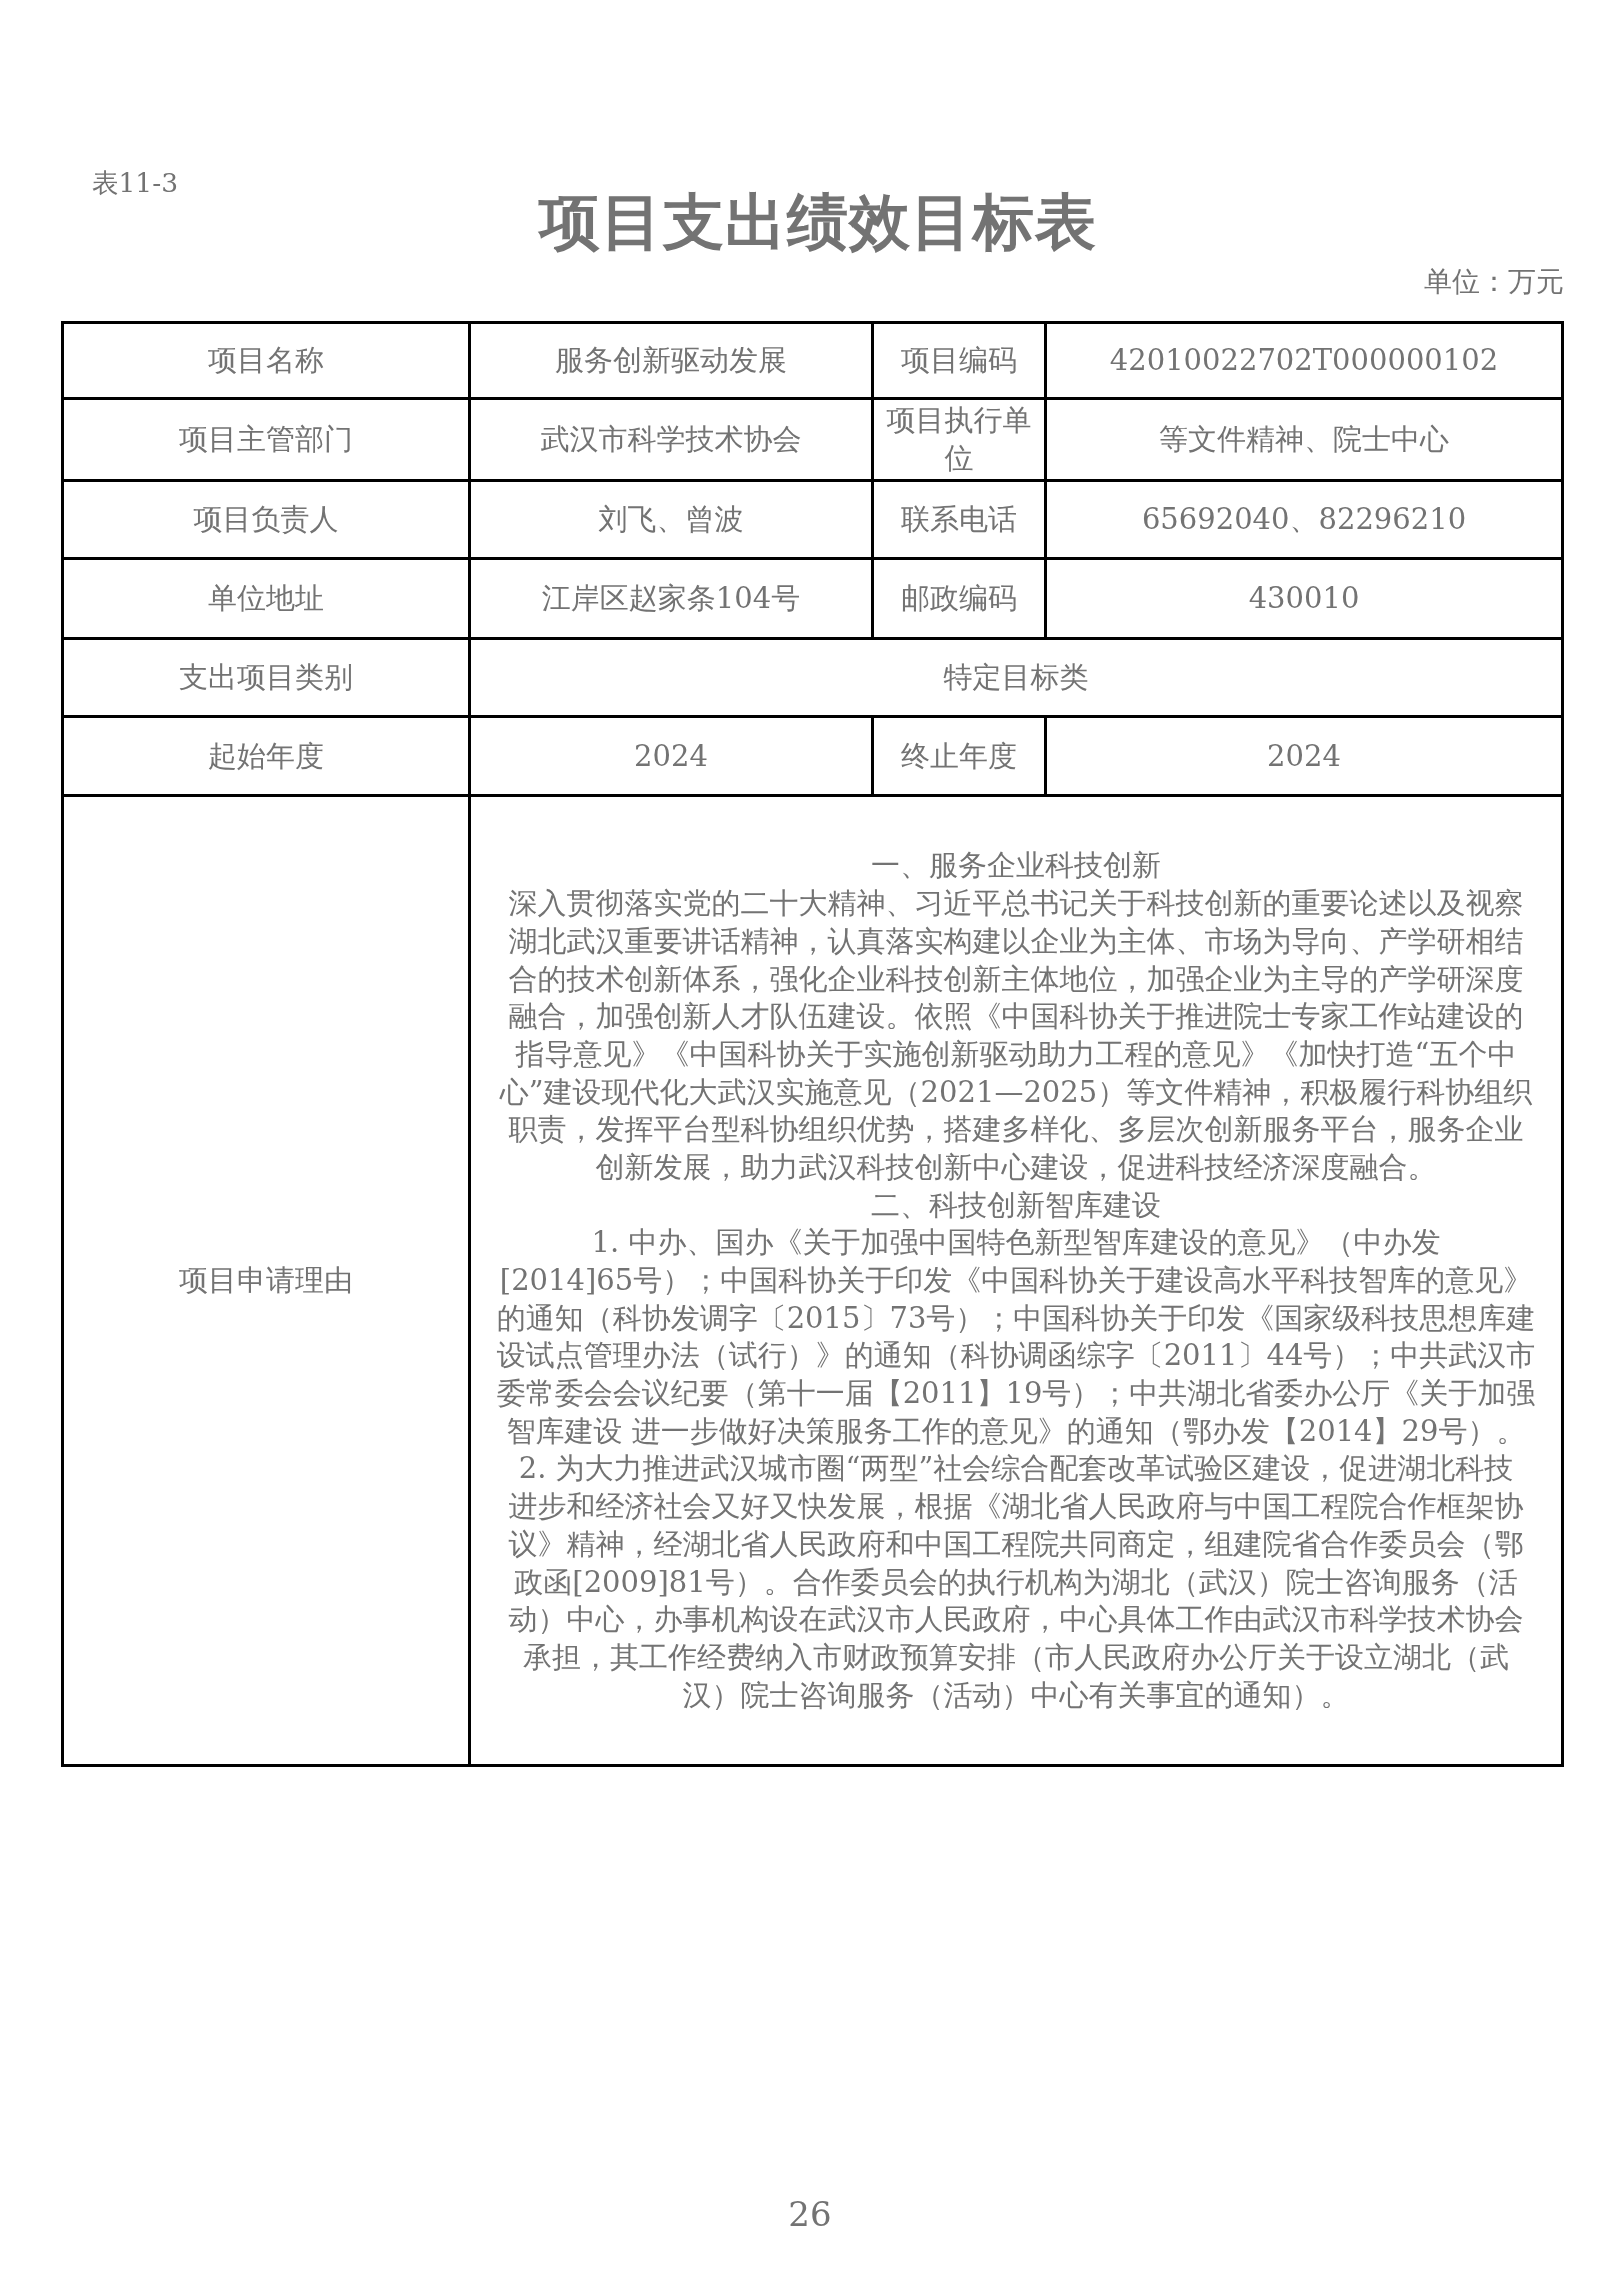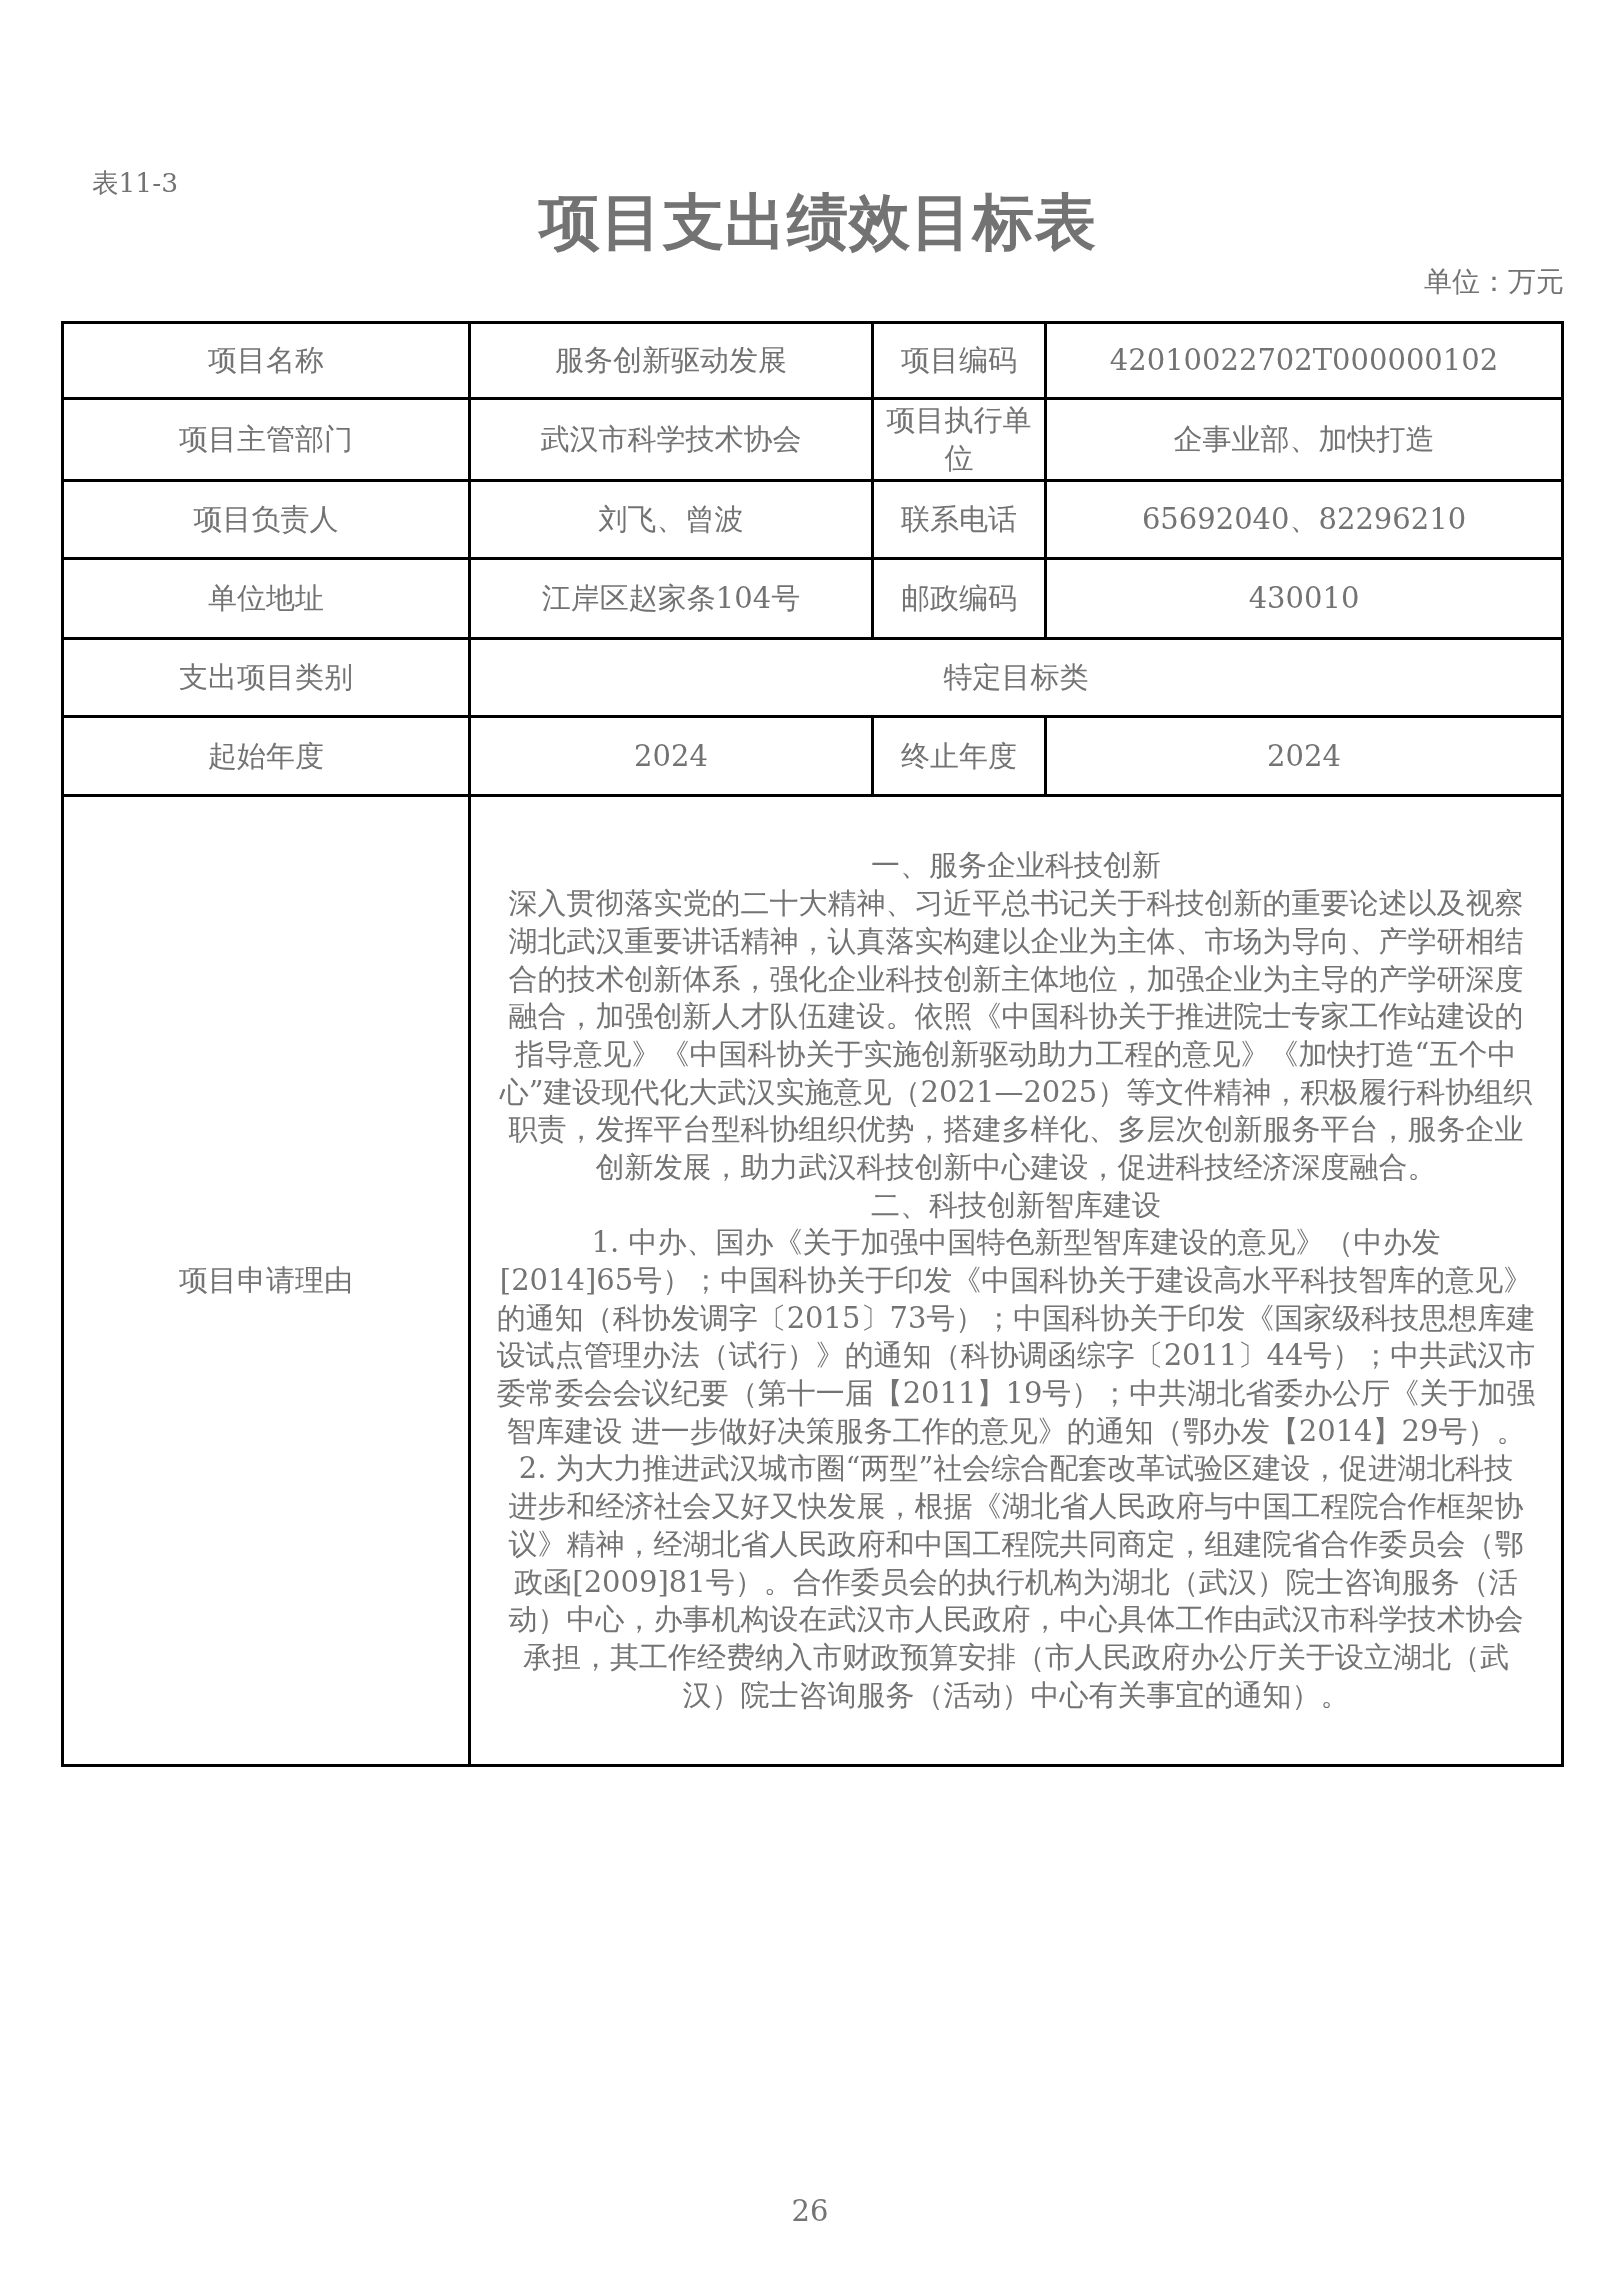--- a/index.html
+++ b/index.html
@@ -71,21 +71,21 @@
     padding: 19.6px 13.7px 19.6px 9.8px;
     vertical-align: middle;
     word-break: normal;
   }
   .page-number {
     position: absolute;
     left: 0;
     top: 2194px;
     width: 100%;
     text-align: center;
-    font-size: 29px;
+    font-size: 34px;
   }
 </style>
 </head>
 <body>
 
 <div class="page">
 
   <div class="table-label">表11-3</div>
 
   <h1 class="doc-title">项目支出绩效目标表</h1>
@@ -103,21 +103,21 @@
       <tr class="r1">
         <td>项目名称</td>
         <td>服务创新驱动发展</td>
         <td>项目编码</td>
         <td>42010022702T000000102</td>
       </tr>
       <tr class="r2">
         <td>项目主管部门</td>
         <td>武汉市科学技术协会</td>
         <td>项目执行单位</td>
-        <td>企事业部、加快打造</td>
+        <td>等文件精神、院士中心</td>
       </tr>
       <tr class="r3">
         <td>项目负责人</td>
         <td>刘飞、曾波</td>
         <td>联系电话</td>
         <td>65692040、82296210</td>
       </tr>
       <tr class="r4">
         <td>单位地址</td>
         <td>江岸区赵家条104号</td>

